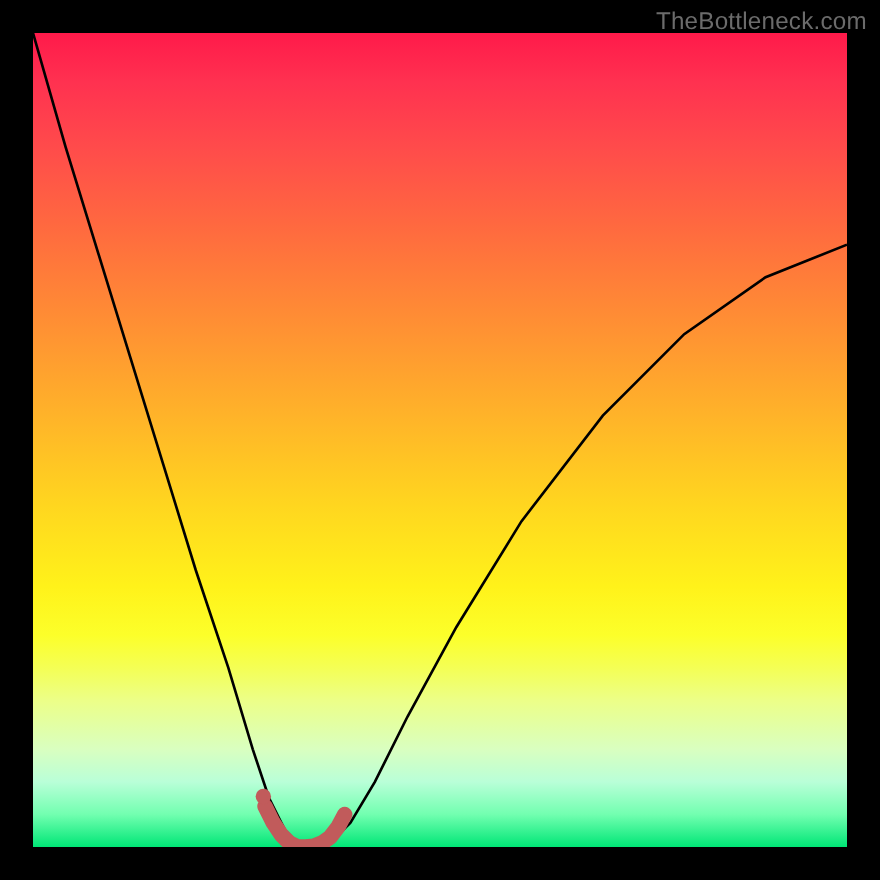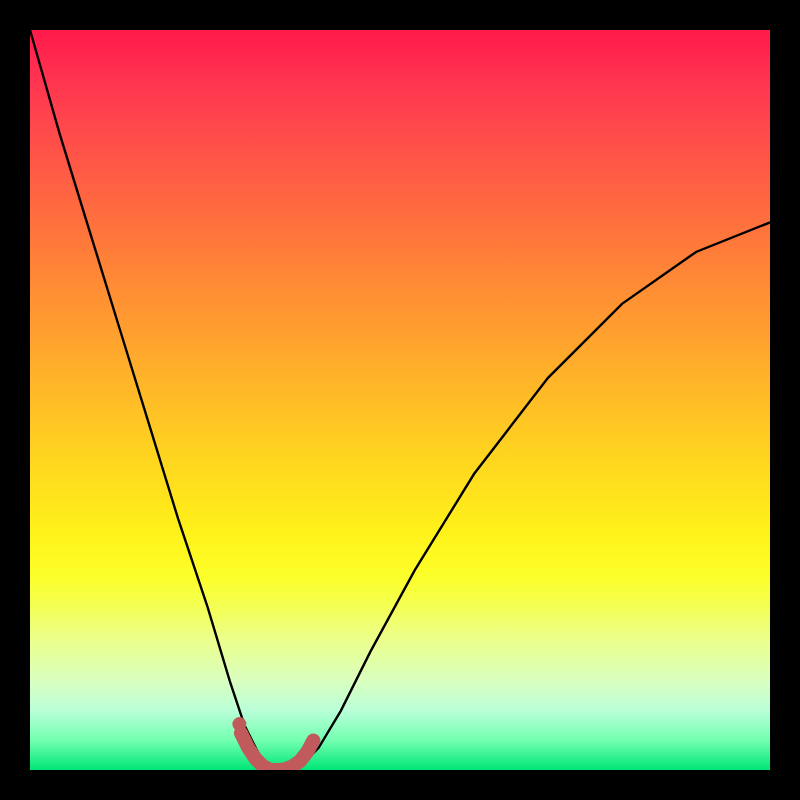--- a/index.html
+++ b/index.html
@@ -57,20 +57,21 @@
     left: 0;
     top: 0;
     width: 740px;
     height: 740px;
   }
 </style>
 </head>
 <body>
 
 <div class="frame">
+  <div class="watermark">TheBottleneck.com</div>
   <div class="plot-area">
     <svg class="curve" viewBox="0 0 740 740" preserveAspectRatio="none">
       <path fill="none" stroke-width="2.4" d="M0.0,0.0 L29.6,103.6 L59.2,199.8 L88.8,296.0 L118.4,392.2 L148.0,488.4 L177.6,577.2 L199.8,651.2 L214.6,695.6 L229.4,725.2 L244.2,740.0 L259.0,740.0 L273.8,732.6 L288.6,717.8 L310.8,680.8 L340.4,621.6 L384.8,540.2 L444.0,444.0 L518.0,347.8 L592.0,273.8 L666.0,222.0 L740.0,192.4" stroke="#000000"></path>
       <path fill="none" stroke-width="14" stroke-linecap="round" stroke-linejoin="round" d="M210.9,703.0 L218.3,717.8 L225.7,728.9 L233.1,736.3 L240.5,740.0 L247.9,740.0 L255.3,739.3 L262.7,736.3 L270.1,731.1 L277.5,721.5 L283.4,710.4" stroke="#c15b5b"></path>
       <circle r="7" cx="209.4" cy="694.1" fill="#c15b5b"></circle>
     </svg>
   </div>
 </div>
 
 </body></html>

